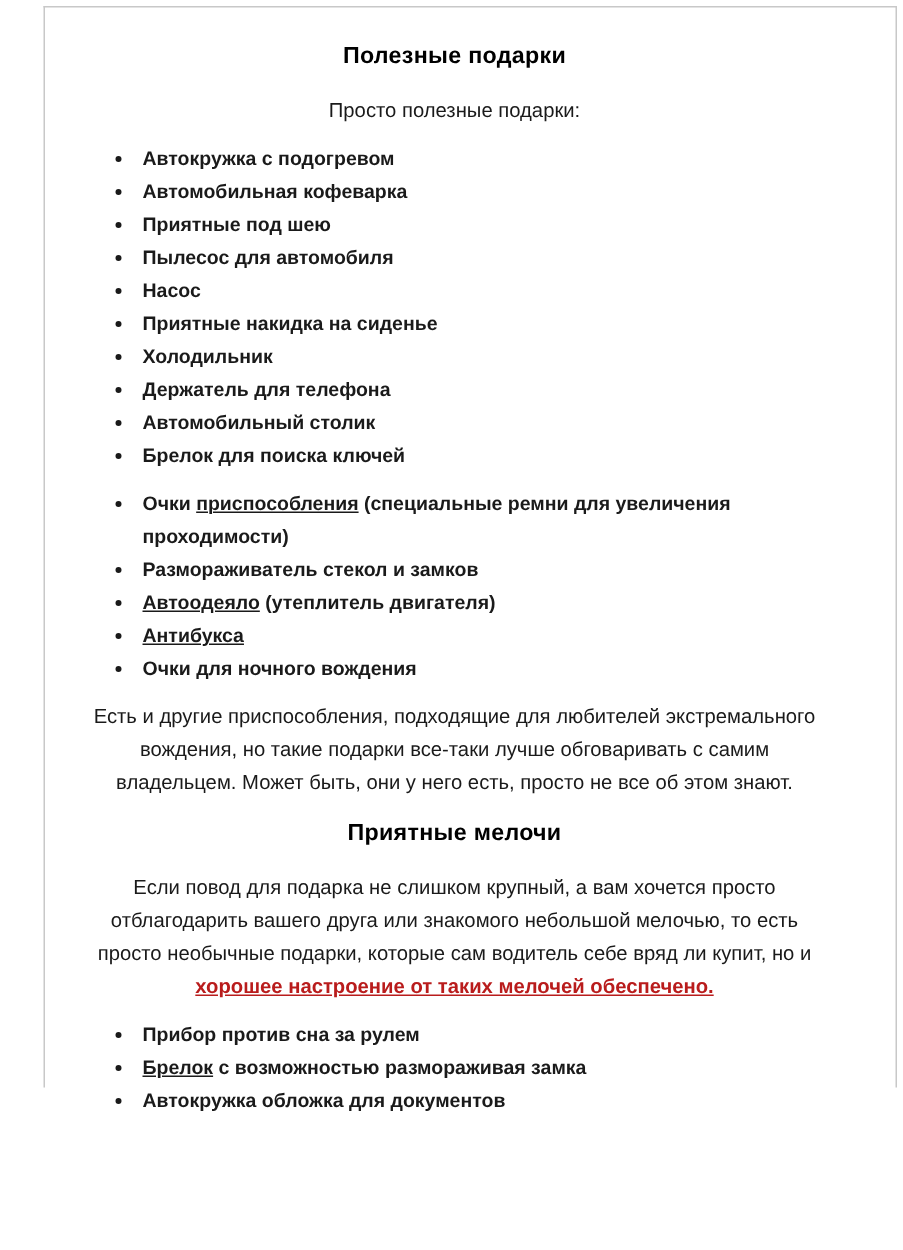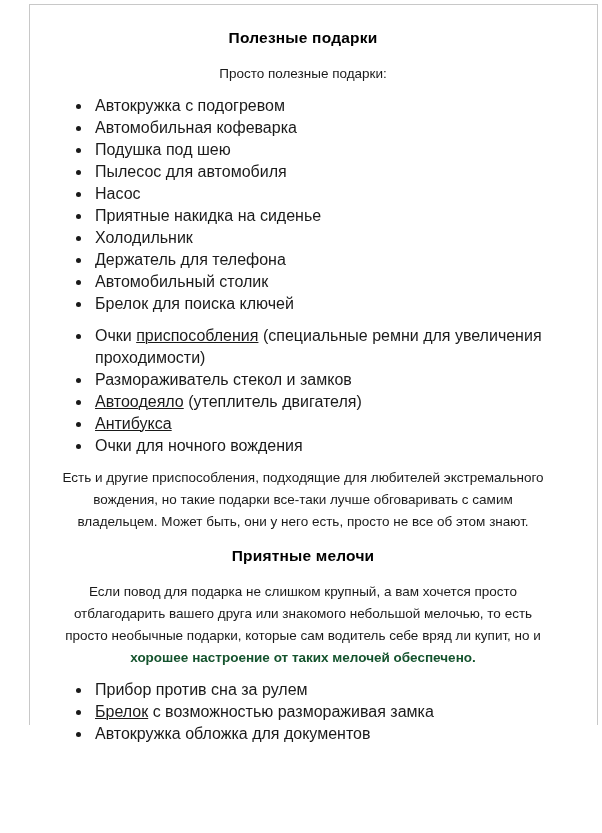--- a/index.html
+++ b/index.html
@@ -41,45 +41,46 @@
     line-height: 22px;
     margin: 10px 0;
     text-align: center;
   }
   ul.doc-list {
     margin: 9px 0 10px 0;
     padding-left: 39px;
     list-style: disc outside;
   }
   ul.doc-list li {
-    font-size: 16px;
+    font-size: 13px;
     line-height: 22px;
     padding-left: 3px;
     margin: 0;
+    font-weight: bold;
   }
   .u {
     text-decoration: underline;
     text-decoration-thickness: 1px;
   }
-  strong { font-weight: bold; color: #14532d; }
+  strong { font-weight: bold; color: #b91c1c; text-decoration: underline; }
 </style>
 </head>
 <body>
 
 <div id="screen">
   <div class="page">
 
     <h1 class="doc-heading">Полезные подарки</h1>
 
     <p class="doc-para">Просто полезные подарки:</p>
 
     <ul class="doc-list">
       <li>Автокружка с подогревом</li>
       <li>Автомобильная кофеварка</li>
-      <li>Подушка под шею</li>
+      <li>Приятные под шею</li>
       <li>Пылесос для автомобиля</li>
       <li>Насос</li>
       <li>Приятные накидка на сиденье</li>
       <li>Холодильник</li>
       <li>Держатель для телефона</li>
       <li>Автомобильный столик</li>
       <li>Брелок для поиска ключей</li>
     </ul>
 
 

